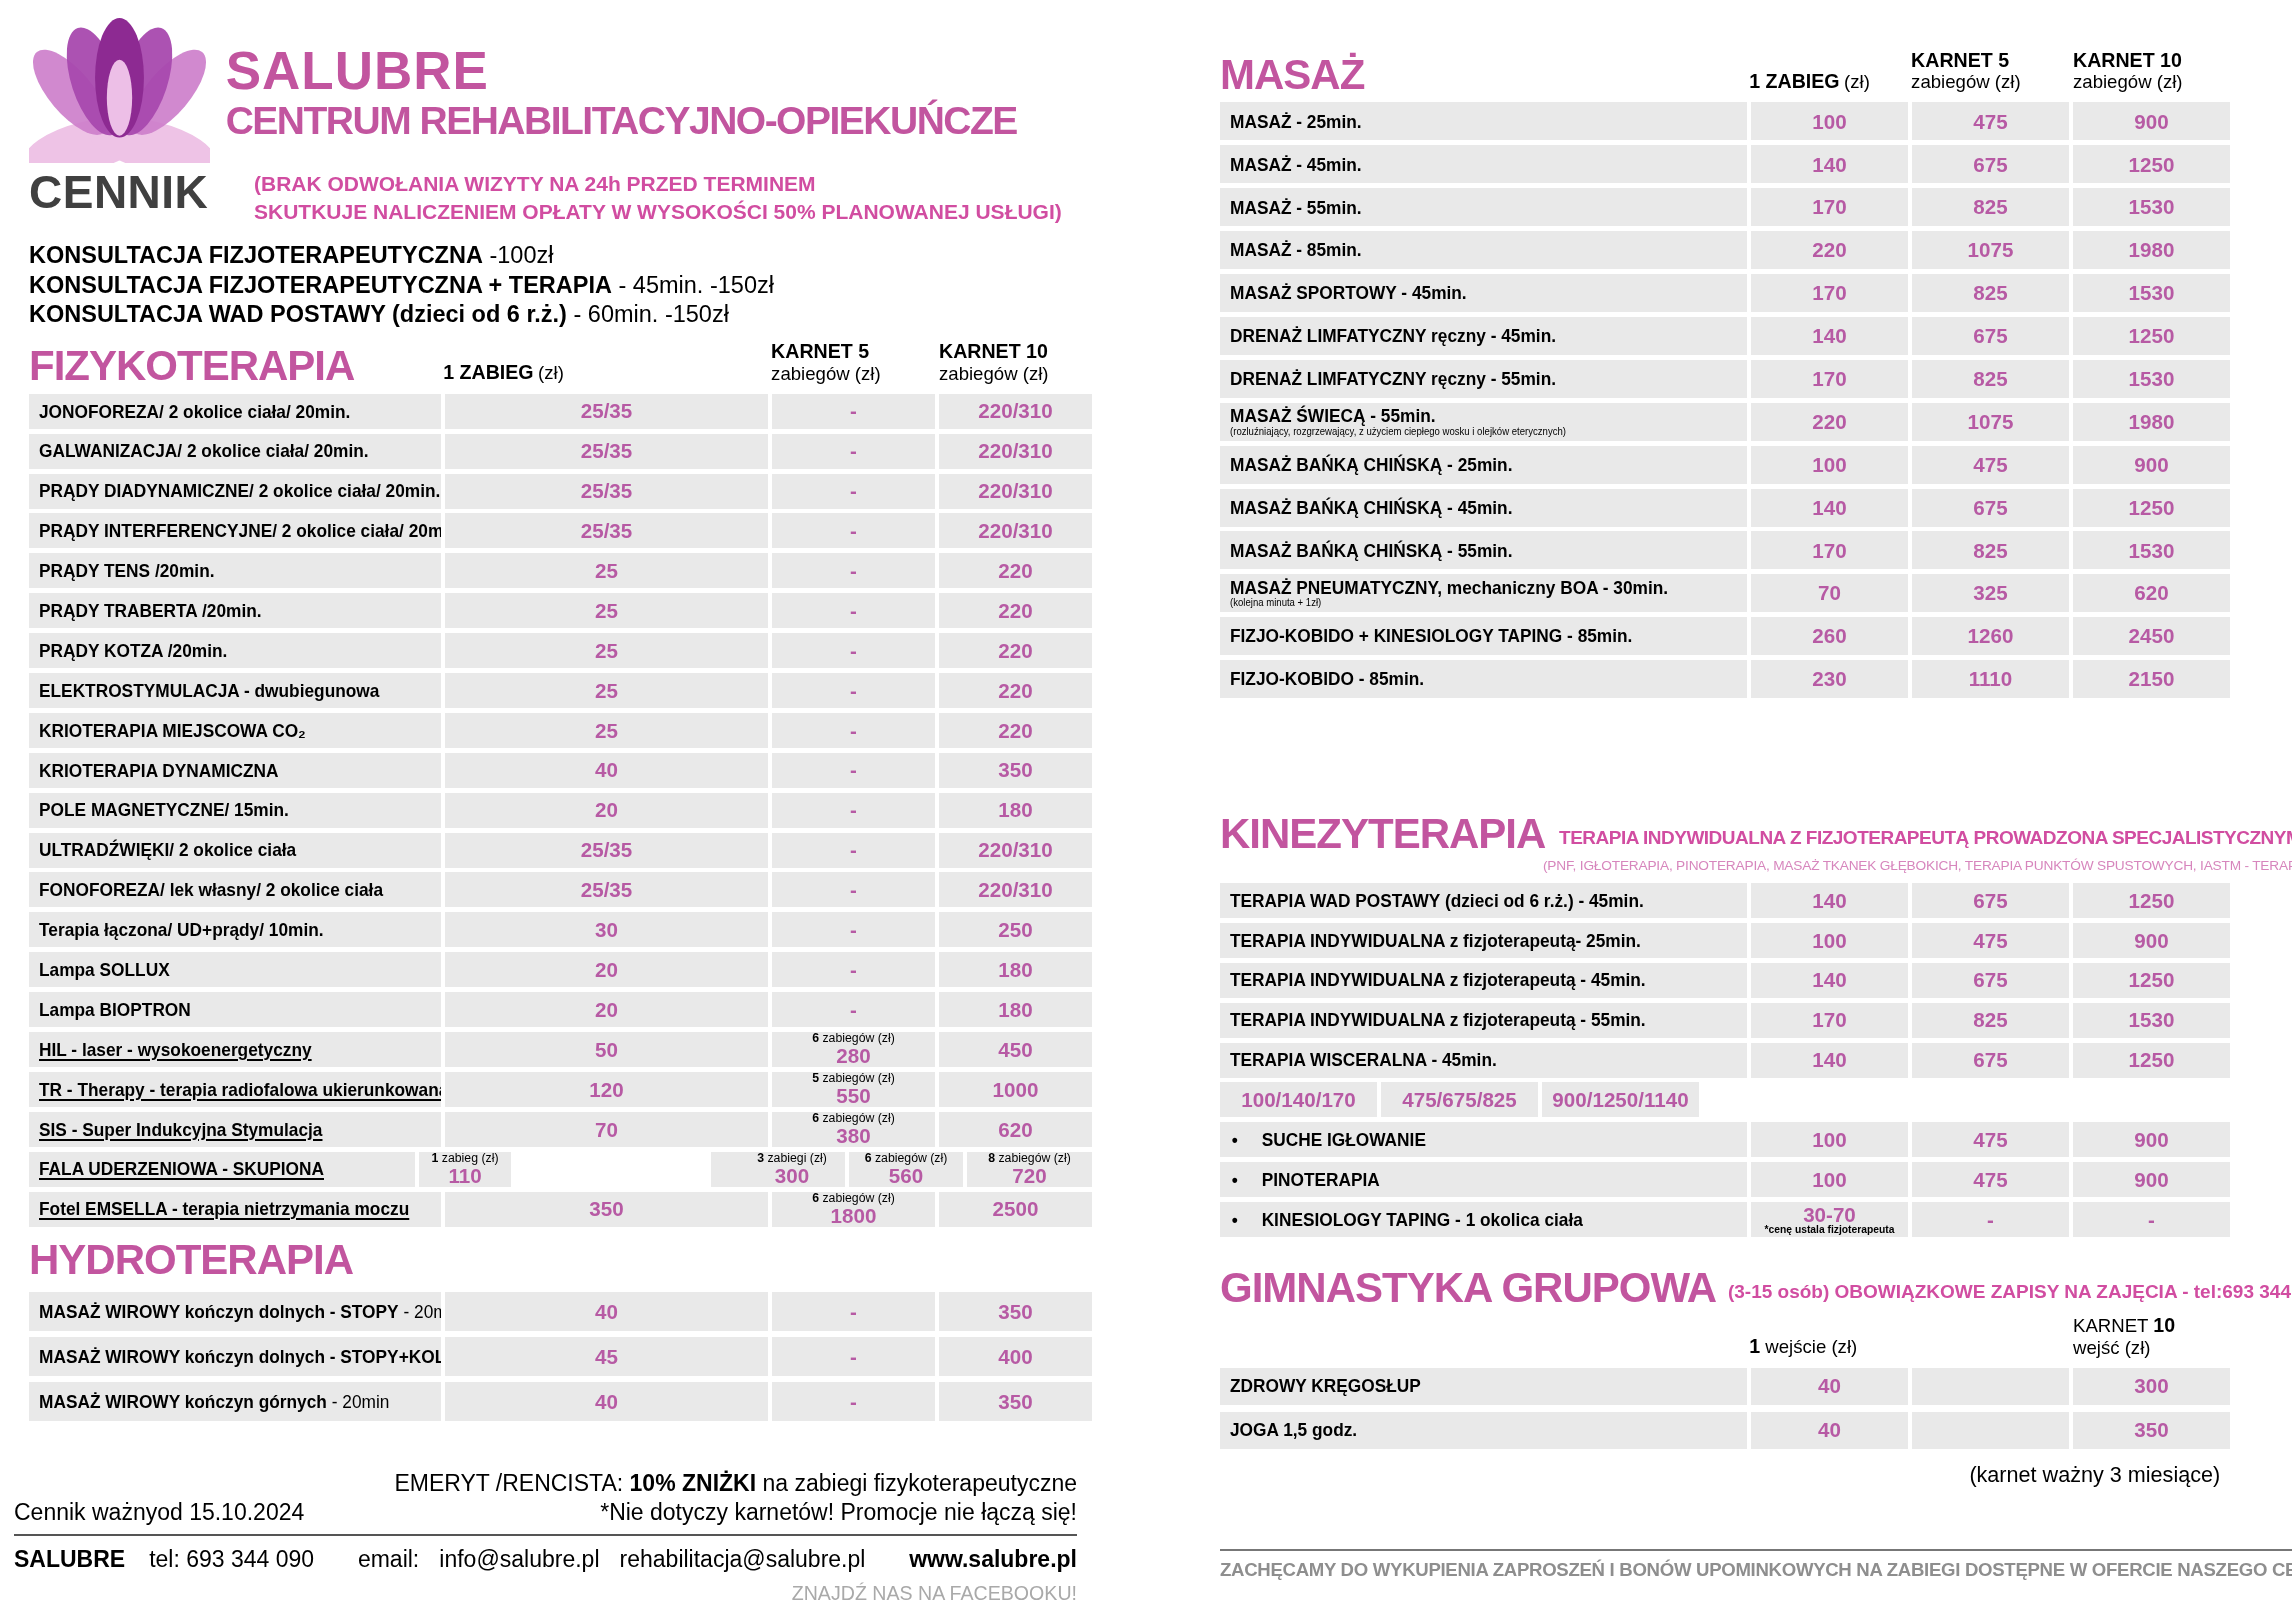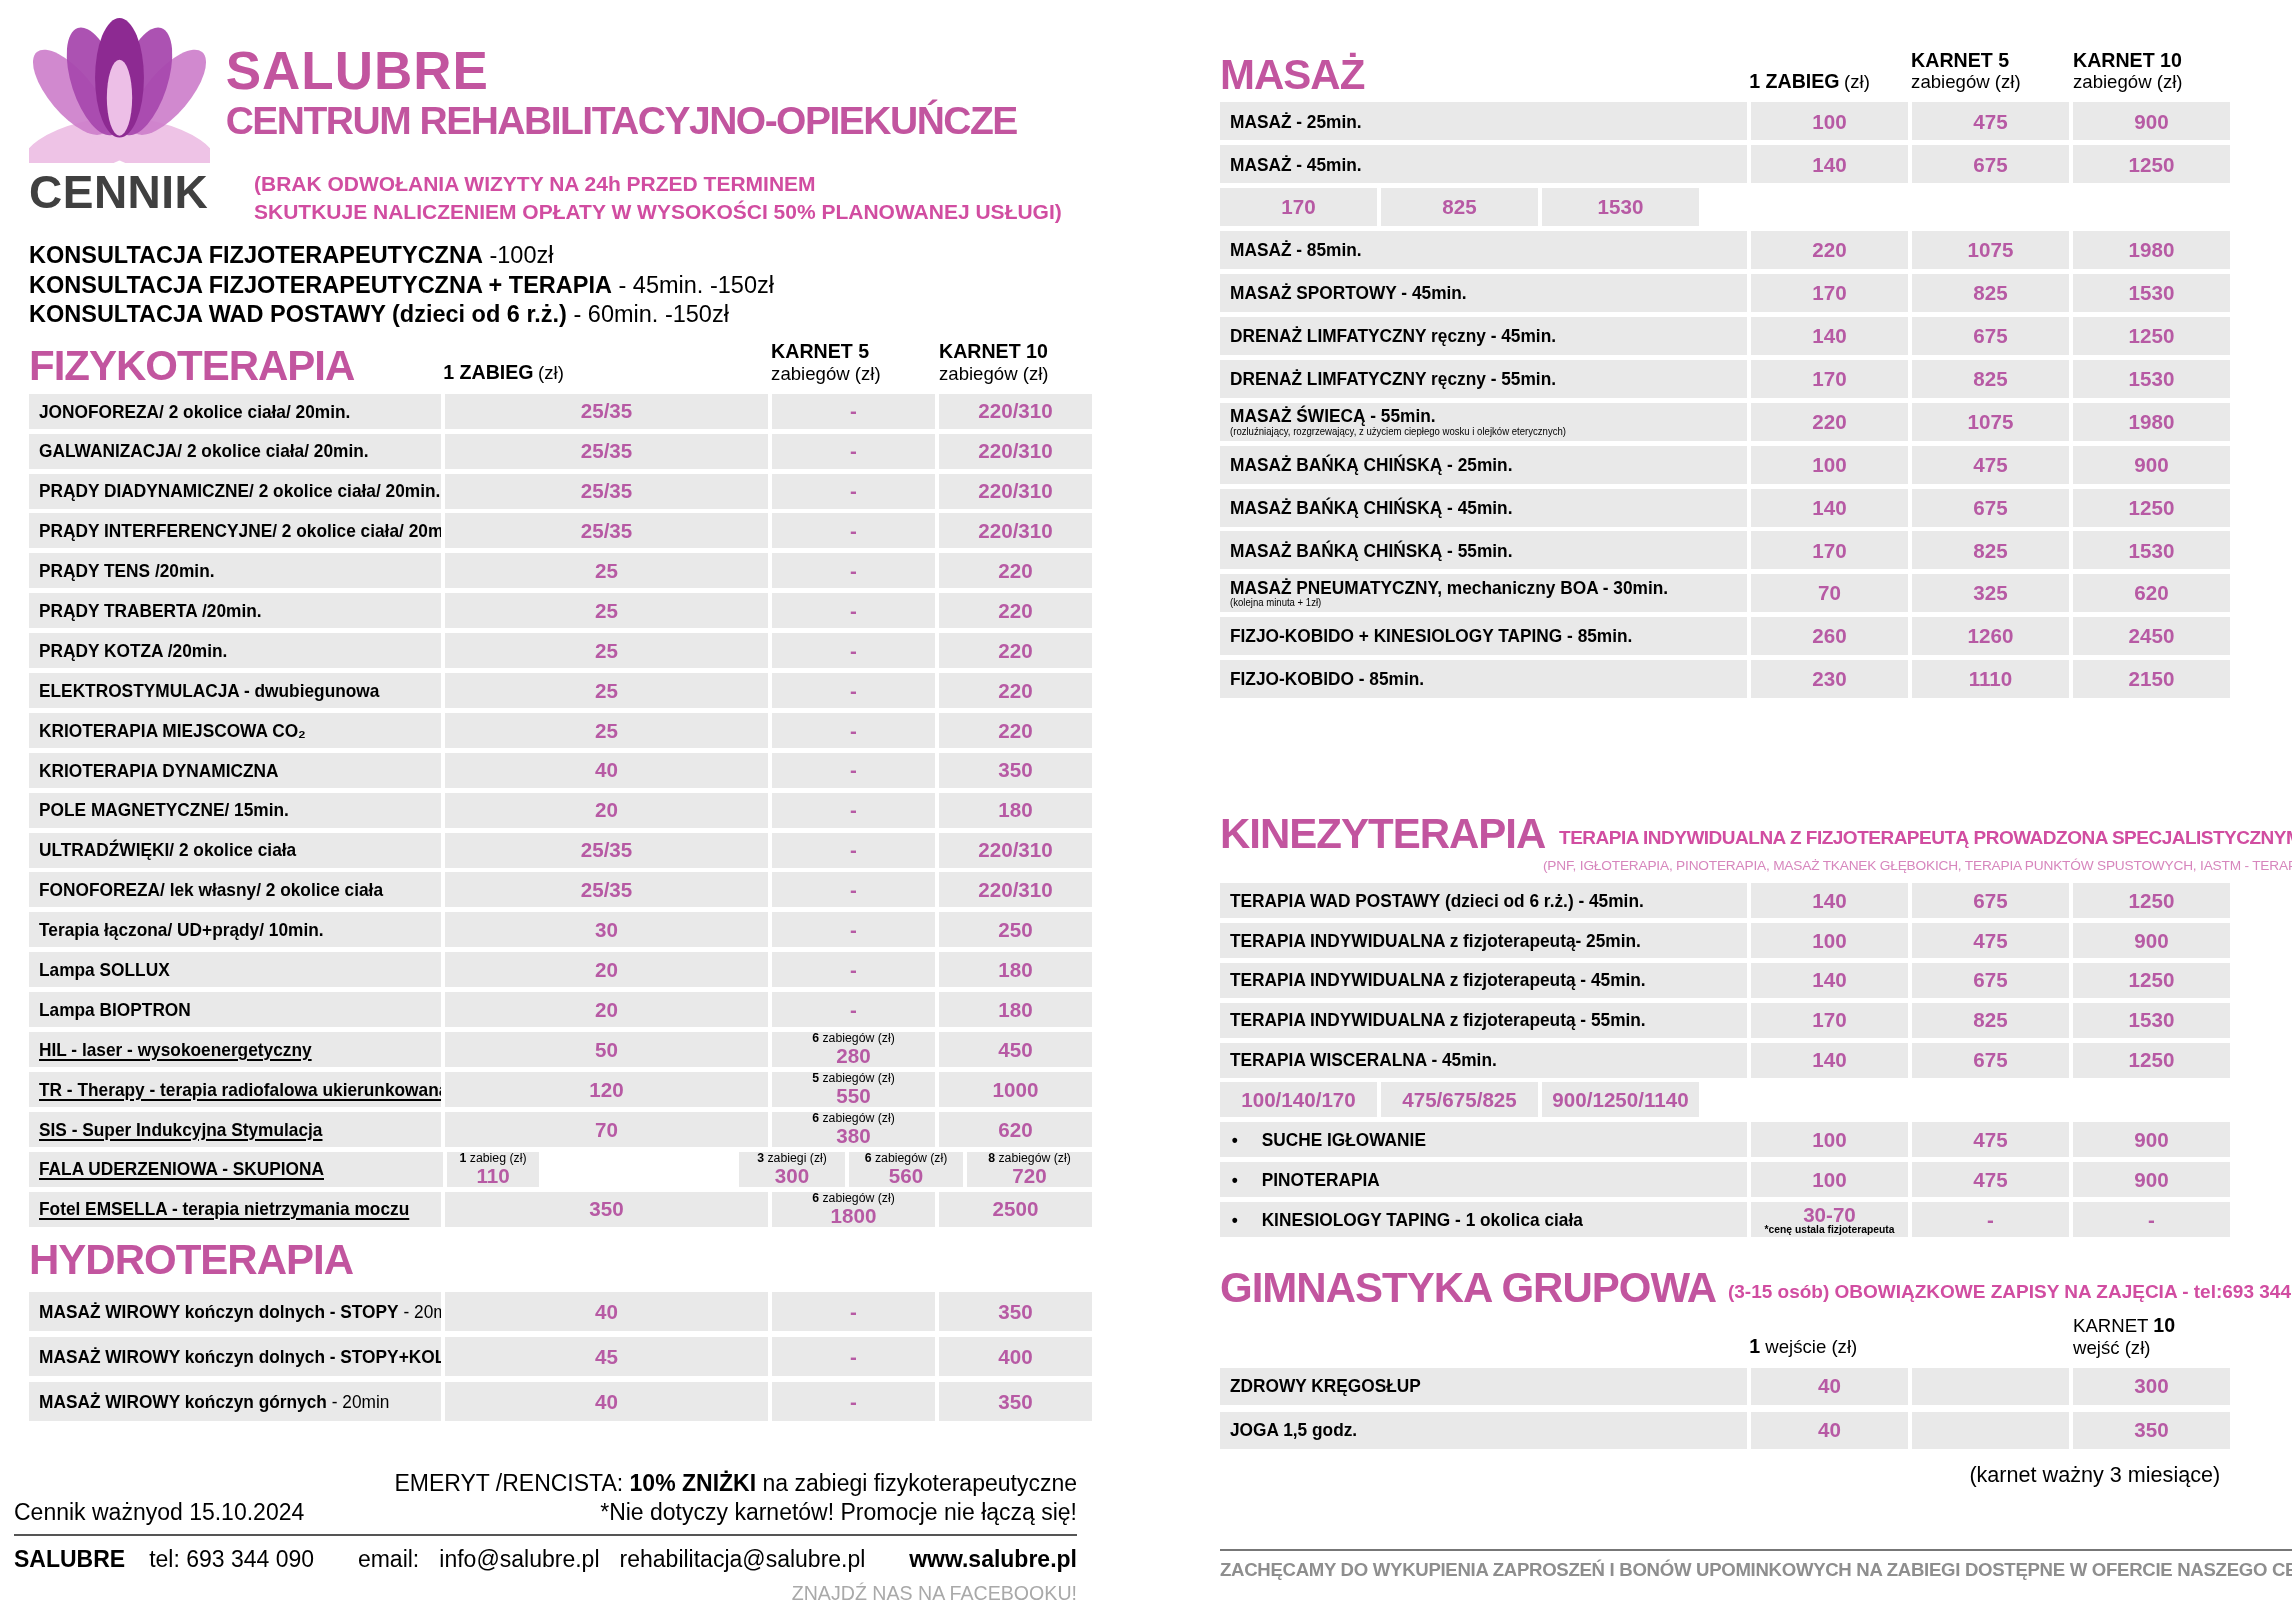--- a/index.html
+++ b/index.html
@@ -35,21 +35,21 @@
   .lbl-wrap{transform:scaleX(0.93);transform-origin:left center;width:107%;}
   .lbl-line{font-size:18.6px;font-weight:bold;white-space:nowrap;line-height:1.05;}
   .lbl-line .sfx{font-weight:400;}
   .lbl-line .ul{text-decoration:underline;text-decoration-thickness:2px;text-underline-offset:2.9px;}
   .bullet{display:inline-block;margin:0 25.5px 0 2px;font-size:18.6px;}
   .note{font-size:10.3px;font-weight:400;line-height:1.1;white-space:nowrap;}
   .val-cell{display:flex;flex-direction:column;align-items:center;justify-content:center;}
   .cell-val{color:#b75aa4;font-weight:bold;font-size:20.6px;line-height:1.05;}
   .cell-head{font-size:12.3px;color:#000;font-weight:400;line-height:1.05;white-space:nowrap;}
   .val-note{font-size:10.3px;color:#000;font-weight:bold;line-height:1;margin-top:-1px;white-space:nowrap;}
-  .f0{width:92px;}.fspace{width:192px;background:transparent;}.f1{width:106px;}.f2{width:114px;}.f3{width:125px;}
+  .f0{width:92px;}.fspace{width:192px;background:transparent;}.f1{width:106px;padding-left:28px;}.f2{width:114px;}.f3{width:125px;}
   .hydro-title{margin-top:11.8px;}
   .tbl-hydro{margin-top:9.8px;}
   .tbl-hydro .row{height:39px;margin-bottom:5.9px;}
   
   .col-right{position:absolute;left:1220px;top:39px;width:1010px;}
   .tbl-masaz .row{height:38px;}
   .kinez-head{display:flex;align-items:flex-end;margin-top:114px;}
   .kinez-sub{margin-left:13.7px;padding-bottom:6.9px;font-size:19px;font-weight:bold;color:#d14da1;letter-spacing:-0.5px;white-space:nowrap;}
   .kinez-sub2{margin-left:323px;font-size:13.7px;color:#d786bd;letter-spacing:-0.2px;margin-top:2px;margin-bottom:9.8px;white-space:nowrap;}
   .gim-head{display:flex;align-items:flex-end;margin-top:29px;}
@@ -575,20 +575,25 @@
             <div class="cell-val">140</div>
           </div>
           <div class="cell val-cell c2">
             <div class="cell-val">675</div>
           </div>
           <div class="cell val-cell c3">
             <div class="cell-val">1250</div>
           </div>
         </div>
         <div class="row">
+          <div class="cell lbl-cell">
+            <div class="lbl-wrap">
+              <div class="lbl-line"><span>MASAŻ - 55min.</span></div>
+            </div>
+          </div>
           <div class="cell val-cell c1">
             <div class="cell-val">170</div>
           </div>
           <div class="cell val-cell c2">
             <div class="cell-val">825</div>
           </div>
           <div class="cell val-cell c3">
             <div class="cell-val">1530</div>
           </div>
         </div>

